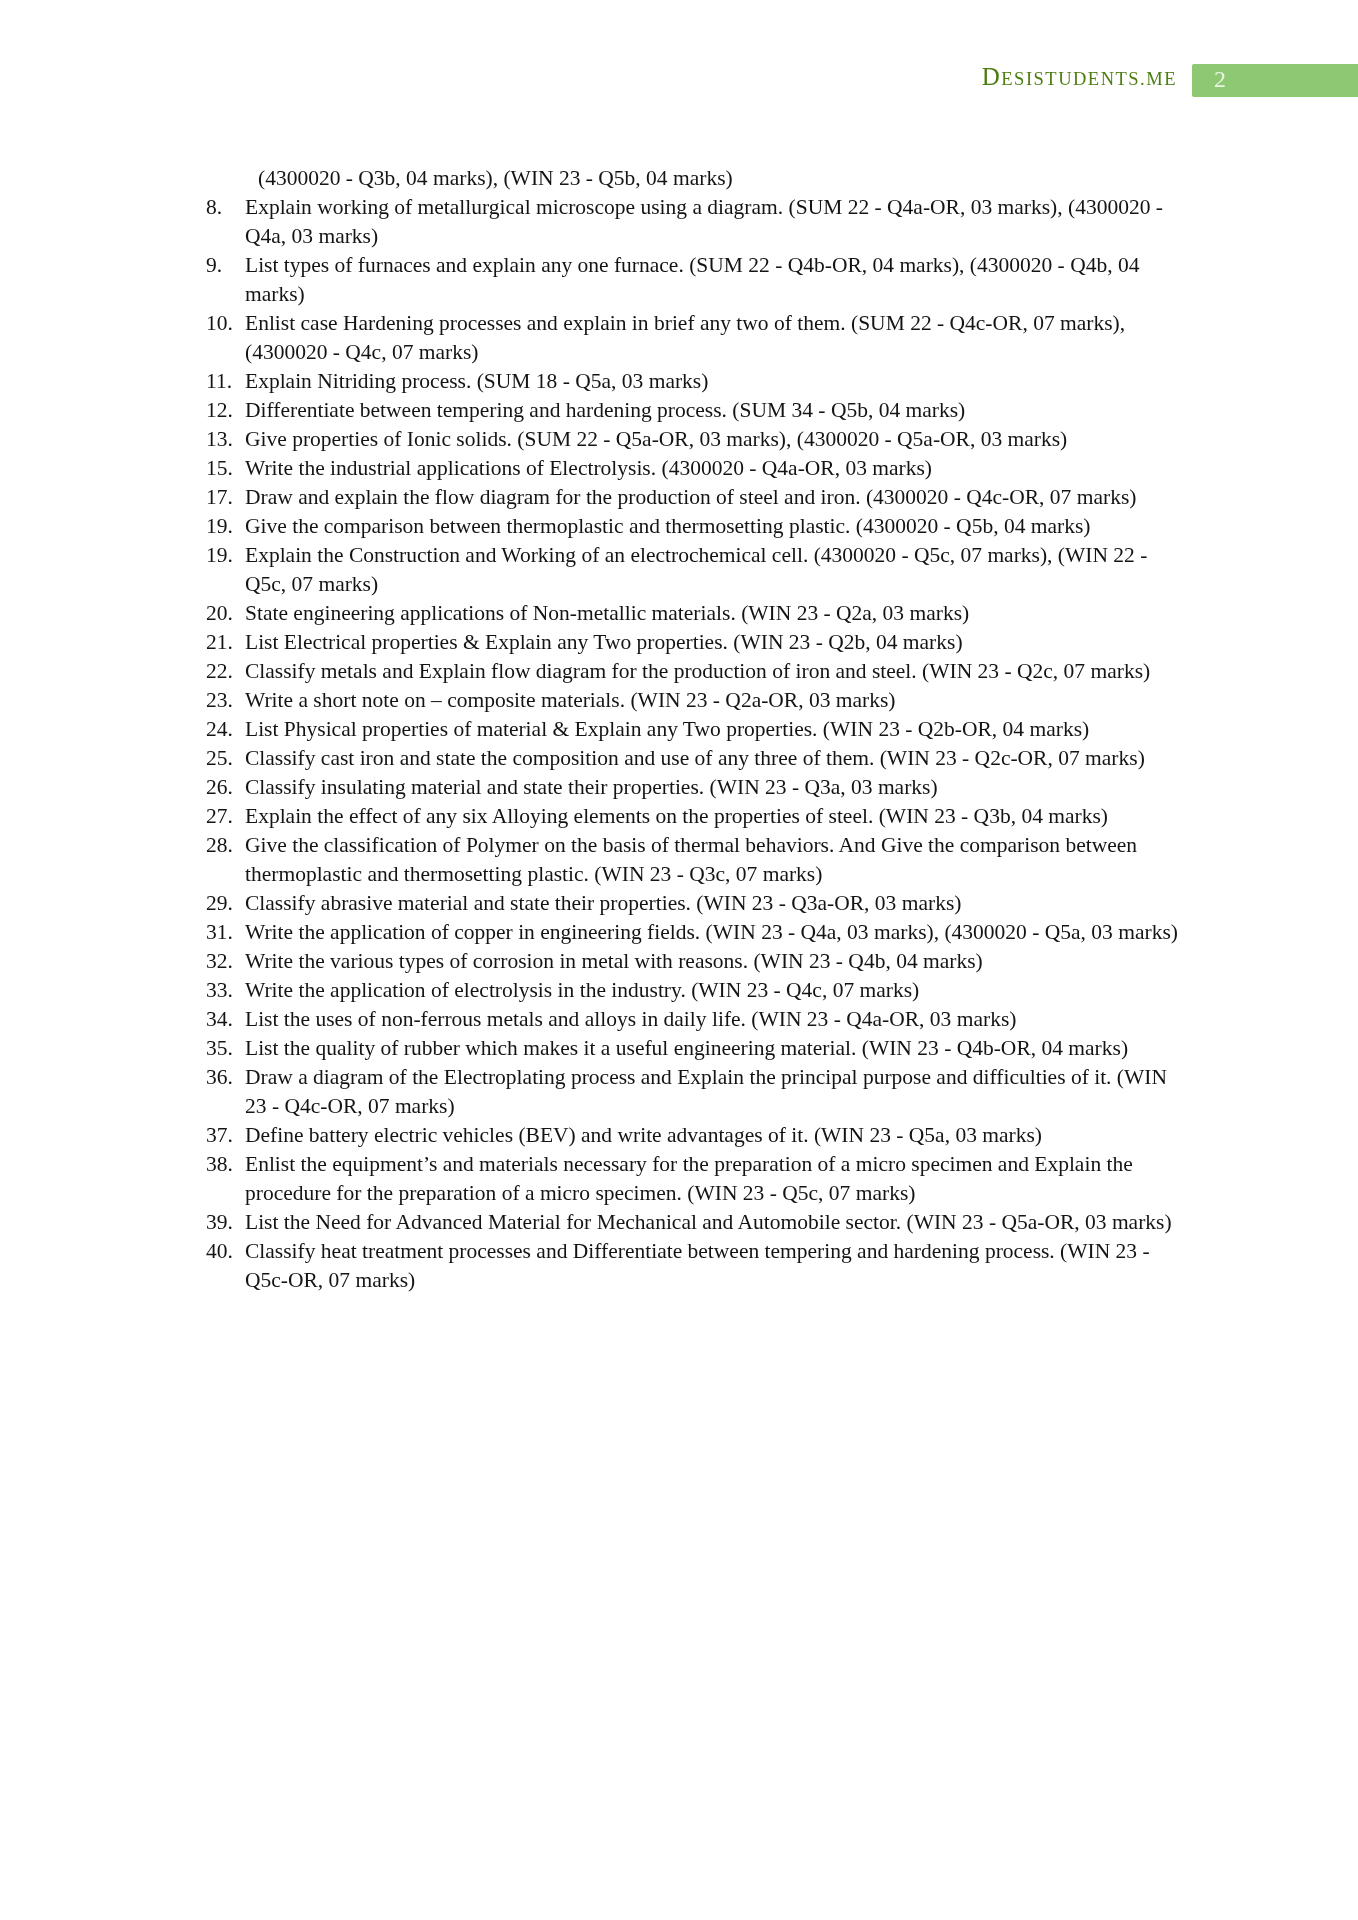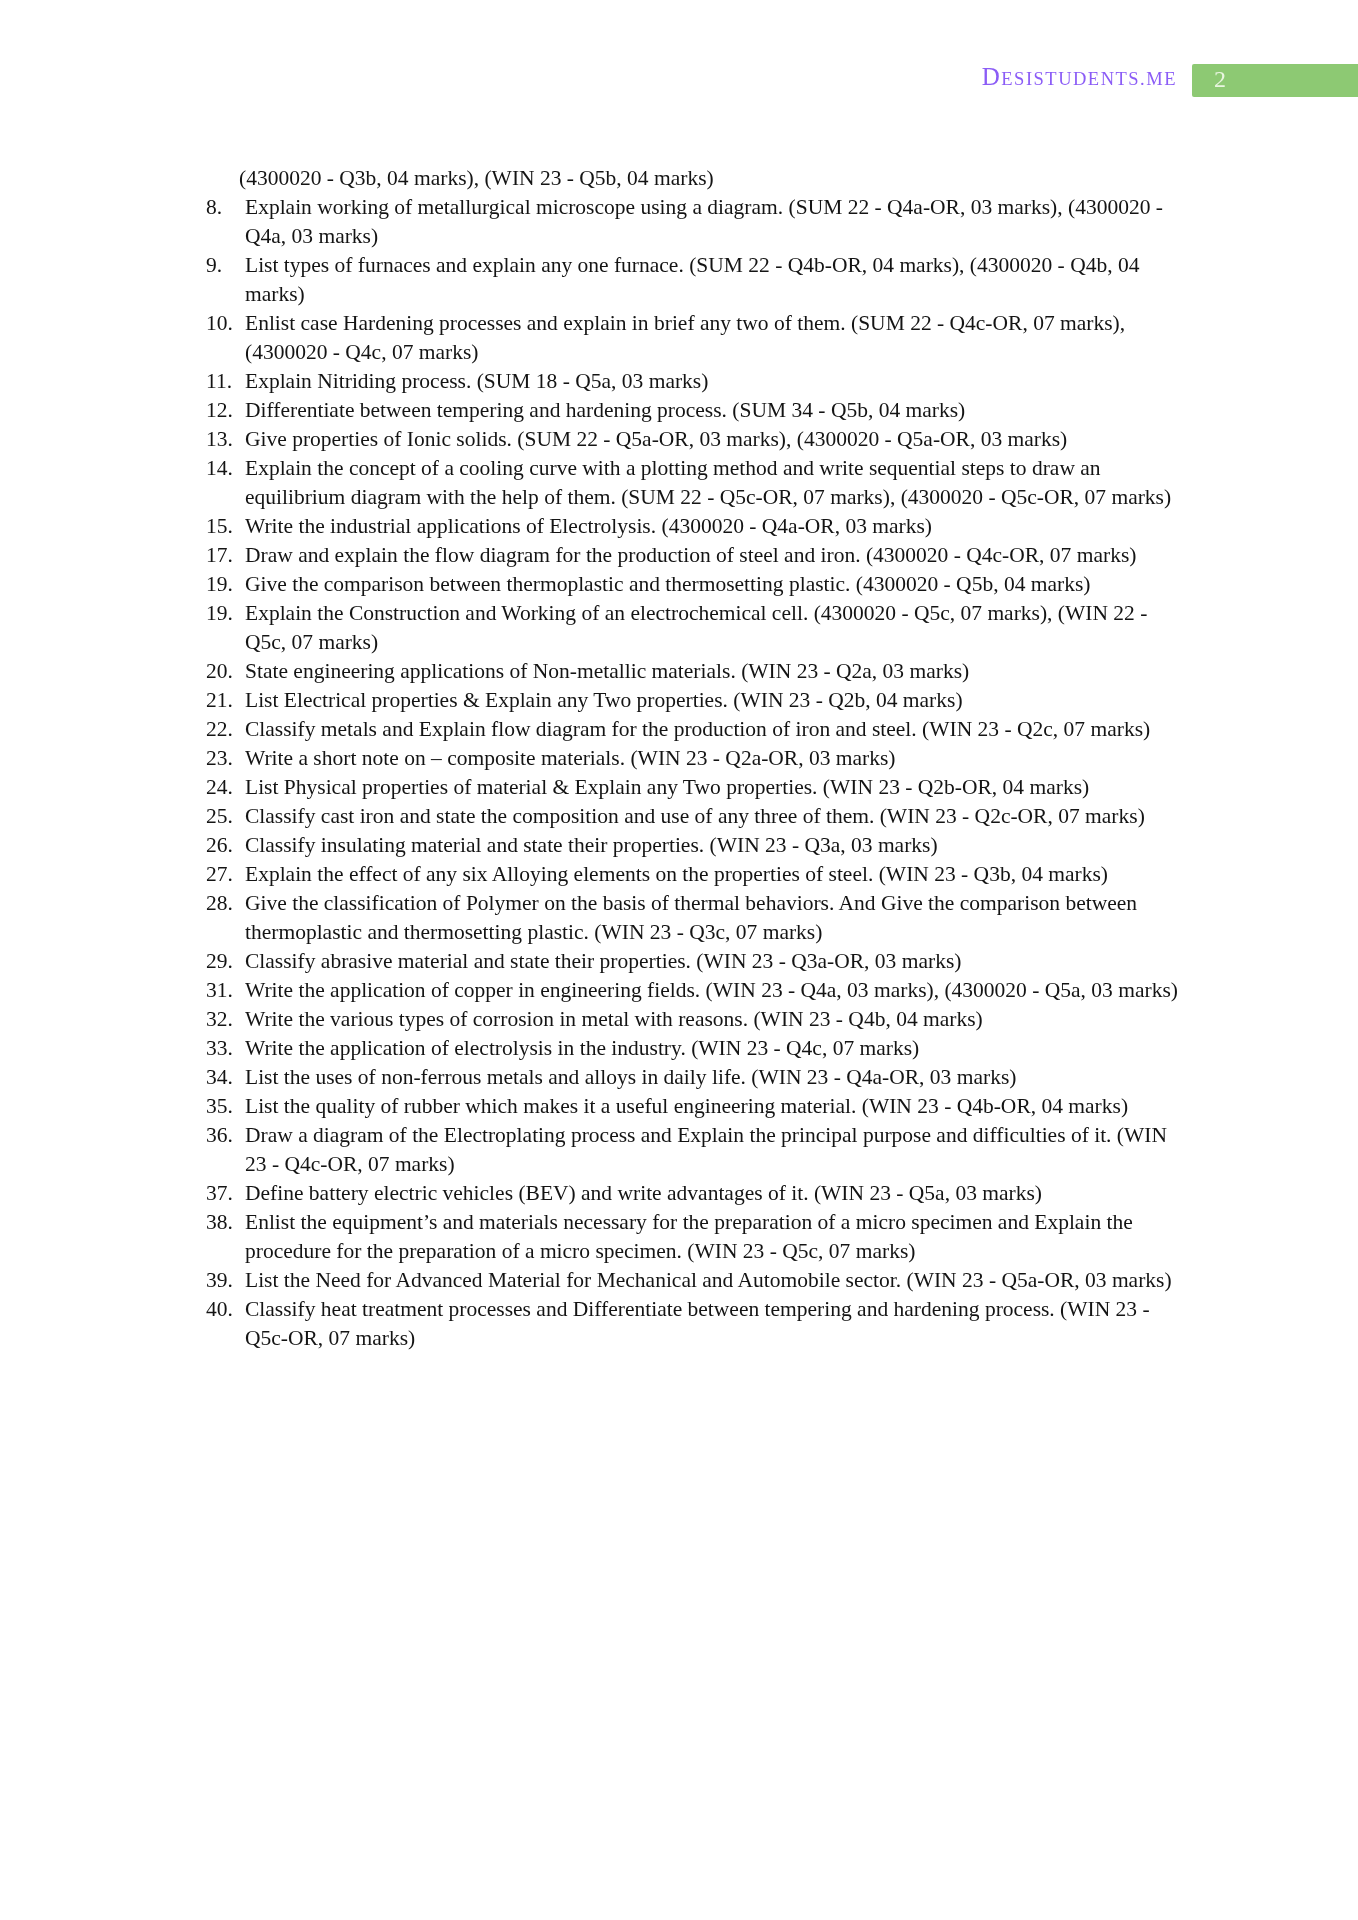--- a/index.html
+++ b/index.html
@@ -21,21 +21,21 @@
     position: absolute;
     top: 0; left: 0; right: 0;
     height: 120px;
   }
   .brand {
     position: absolute;
     right: 181px;
     top: 60px;
     height: 33px;
     line-height: 33px;
-    color: #8b5cf6;
+    color: #4d7c0f;
     letter-spacing: 1.5px;
     font-size: 18.5px;
     white-space: nowrap;
   }
   .brand .initial {
     font-size: 25px;
   }
   .badge {
     position: absolute;
     right: 0;
@@ -56,21 +56,21 @@
   .qlist {
     position: absolute;
     left: 206px;
     top: 164px;
     width: 984px;
     font-size: 21.5px;
     line-height: 29px;
     text-align: left;
   }
   .cont {
-    margin-left: 33px;
+    margin-left: 52px;
   }
   .item {
     display: flex;
   }
   .item .num {
     flex: 0 0 39px;
     width: 39px;
   }
   .item .text {
     flex: 1;
@@ -114,24 +114,20 @@
   <div class="item">
     <span class="num">12.</span>
     <span class="text">Differentiate between tempering and hardening process. (SUM 34 - Q5b, 04 marks)</span>
   </div>
 
   <div class="item">
     <span class="num">13.</span>
     <span class="text">Give properties of Ionic solids. (SUM 22 - Q5a-OR, 03 marks), (4300020 - Q5a-OR, 03 marks)</span>
   </div>
 
-  <div class="item">
-    <span class="num">14.</span>
-    <span class="text">Explain the concept of a cooling curve with a plotting method and write sequential steps to draw an equilibrium diagram with the help of them. (SUM 22 - Q5c-OR, 07 marks), (4300020 - Q5c-OR, 07 marks)</span>
-  </div>
 
   <div class="item">
     <span class="num">15.</span>
     <span class="text">Write the industrial applications of Electrolysis. (4300020 - Q4a-OR, 03 marks)</span>
   </div>
 
 
   <div class="item">
     <span class="num">17.</span>
     <span class="text">Draw and explain the flow diagram for the production of steel and iron. (4300020 - Q4c-OR, 07 marks)</span>

